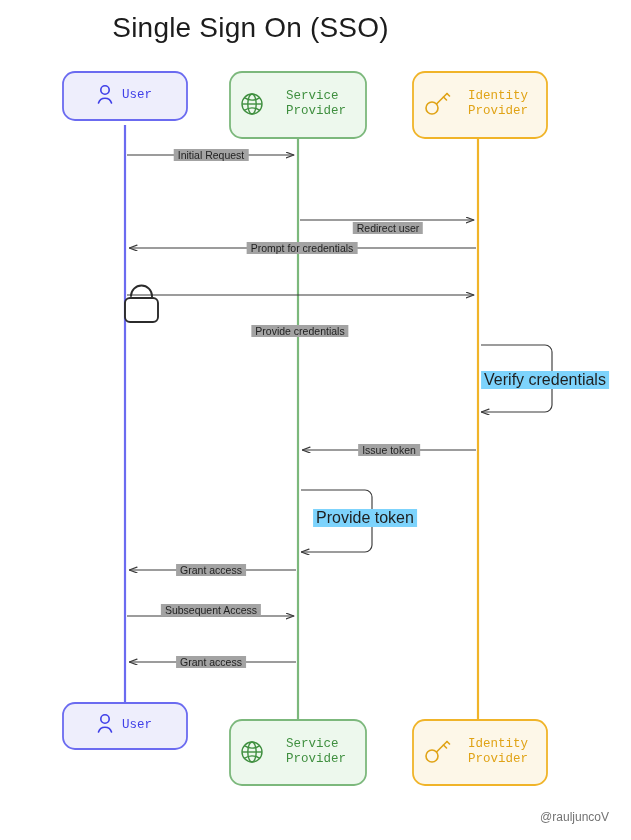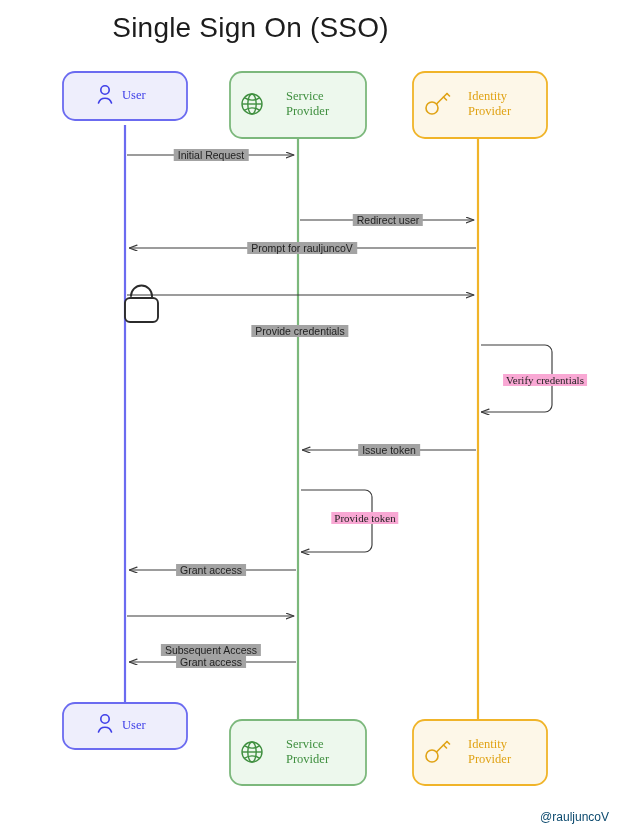--- a/index.html
+++ b/index.html
@@ -30,48 +30,48 @@
     font-weight: 400;
     color: #1c1c1c;
     letter-spacing: 0.2px;
     font-family: "Liberation Sans", sans-serif;
   }
   #watermark {
     position: absolute;
     right: 22px;
     bottom: 16px;
     font-size: 12px;
-    color: #0c4a6e;
+    color: #737373;
     font-family: "Liberation Sans", sans-serif;
   }
   .actor-label {
     position: absolute;
     font-size: 12.5px;
     line-height: 15px;
     text-align: left;
-    font-family: Liberation Serif, serif;
+    font-family: Liberation Mono, monospace;
     white-space: pre-line;
   }
   .msg-label {
     position: absolute;
     font-size: 10.5px;
     color: #1f1f1f;
     background: #a3a3a3;
     padding: 0 4px;
     font-family: "Liberation Sans", sans-serif;
     white-space: nowrap;
     transform: translate(-50%, -50%);
   }
   .self-label {
     position: absolute;
-    font-size: 11px;
+    font-size: 16px;
     color: #1f1f1f;
-    background: #f9a8d4;
+    background: #7dd3fc;
     padding: 0 3px;
-    font-family: Liberation Serif, serif;
+    font-family: Liberation Sans, sans-serif;
     white-space: nowrap;
     transform: translate(-50%, -50%);
   }
 </style>
 </head>
 <body>
 
 <div id="title">Single Sign On (SSO)</div>
 
 <svg id="canvas" viewBox="0 0 631 840" xmlns="http://www.w3.org/2000/svg">
@@ -173,23 +173,23 @@
 <div class="actor-label" style="left:468px; top:89px; color:#e0a316;">Identity
 Provider</div>
 
 <div class="actor-label" style="left:122px; top:718px; color:#4040e8;">User</div>
 <div class="actor-label" style="left:286px; top:737px; color:#3f8f3f;">Service
 Provider</div>
 <div class="actor-label" style="left:468px; top:737px; color:#e0a316;">Identity
 Provider</div>
 
 <div class="msg-label" style="left:211px; top:155px;">Initial Request</div>
-<div class="msg-label" style="left:388px; top:220px;">Redirect user</div>
-<div class="msg-label" style="left:302px; top:248px;">Prompt for rauljuncoV</div>
+<div class="msg-label" style="left:388px; top:228px;">Redirect user</div>
+<div class="msg-label" style="left:302px; top:248px;">Prompt for credentials</div>
 <div class="msg-label" style="left:300px; top:295px;margin-top:36px;">Provide credentials</div>
 <div class="self-label" style="left:545px; top:380px;">Verify credentials</div>
 <div class="msg-label" style="left:389px; top:450px;">Issue token</div>
 <div class="self-label" style="left:365px; top:518px;">Provide token</div>
 <div class="msg-label" style="left:211px; top:570px;">Grant access</div>
-<div class="msg-label" style="left:211px; top:650px;">Subsequent Access</div>
+<div class="msg-label" style="left:211px; top:610px;">Subsequent Access</div>
 <div class="msg-label" style="left:211px; top:662px;">Grant access</div>
 
 <div id="watermark">@rauljuncoV</div>
 
 </body></html>

